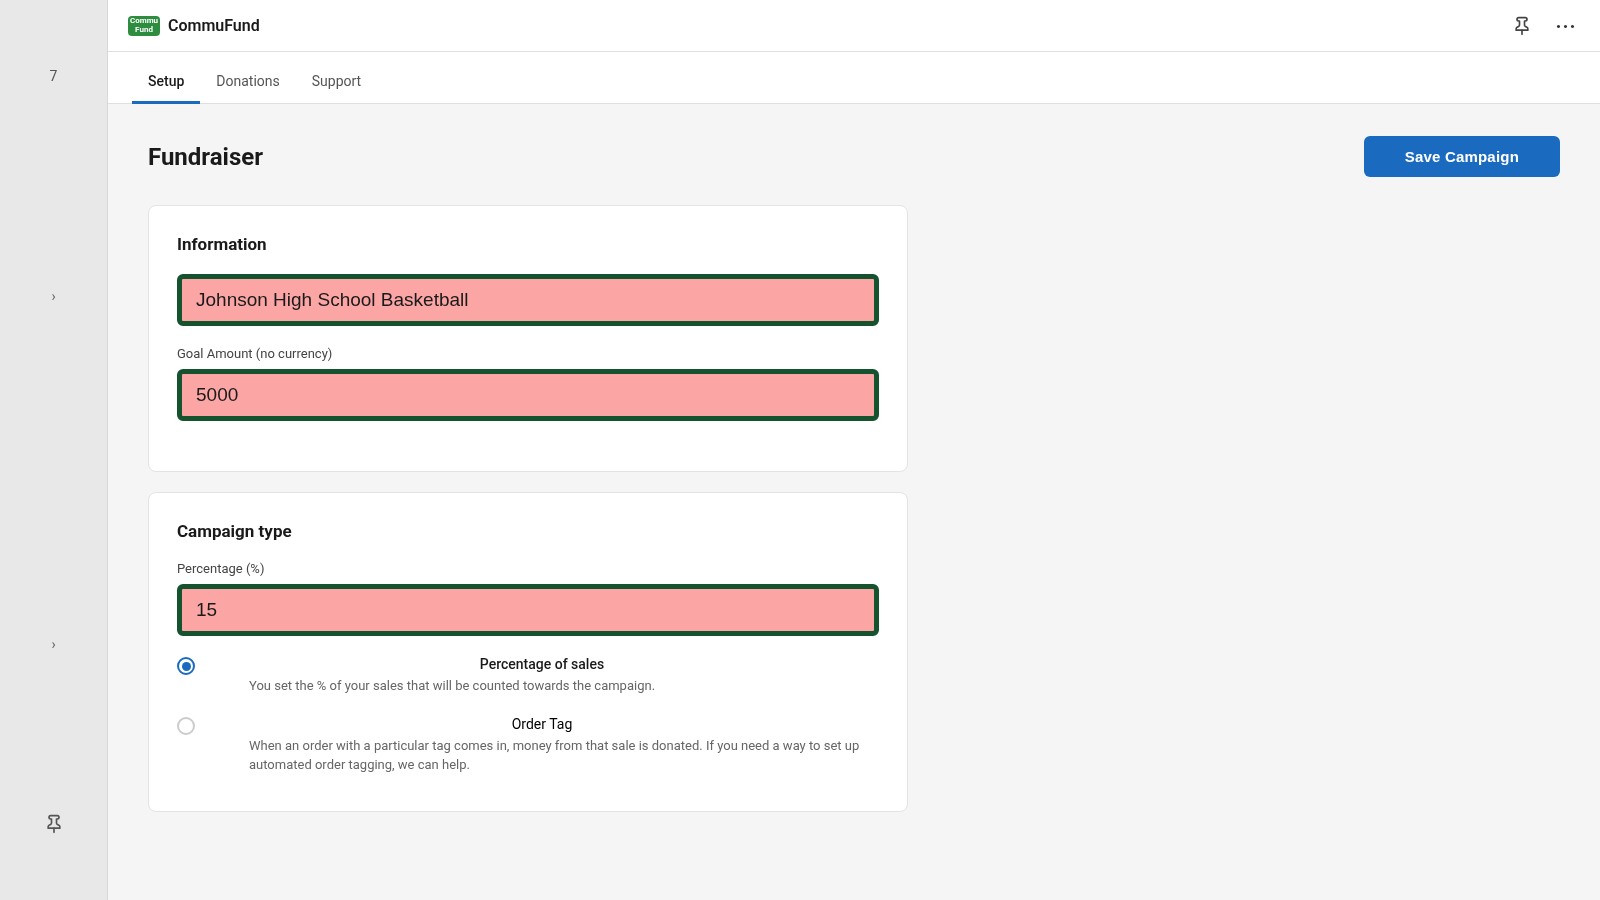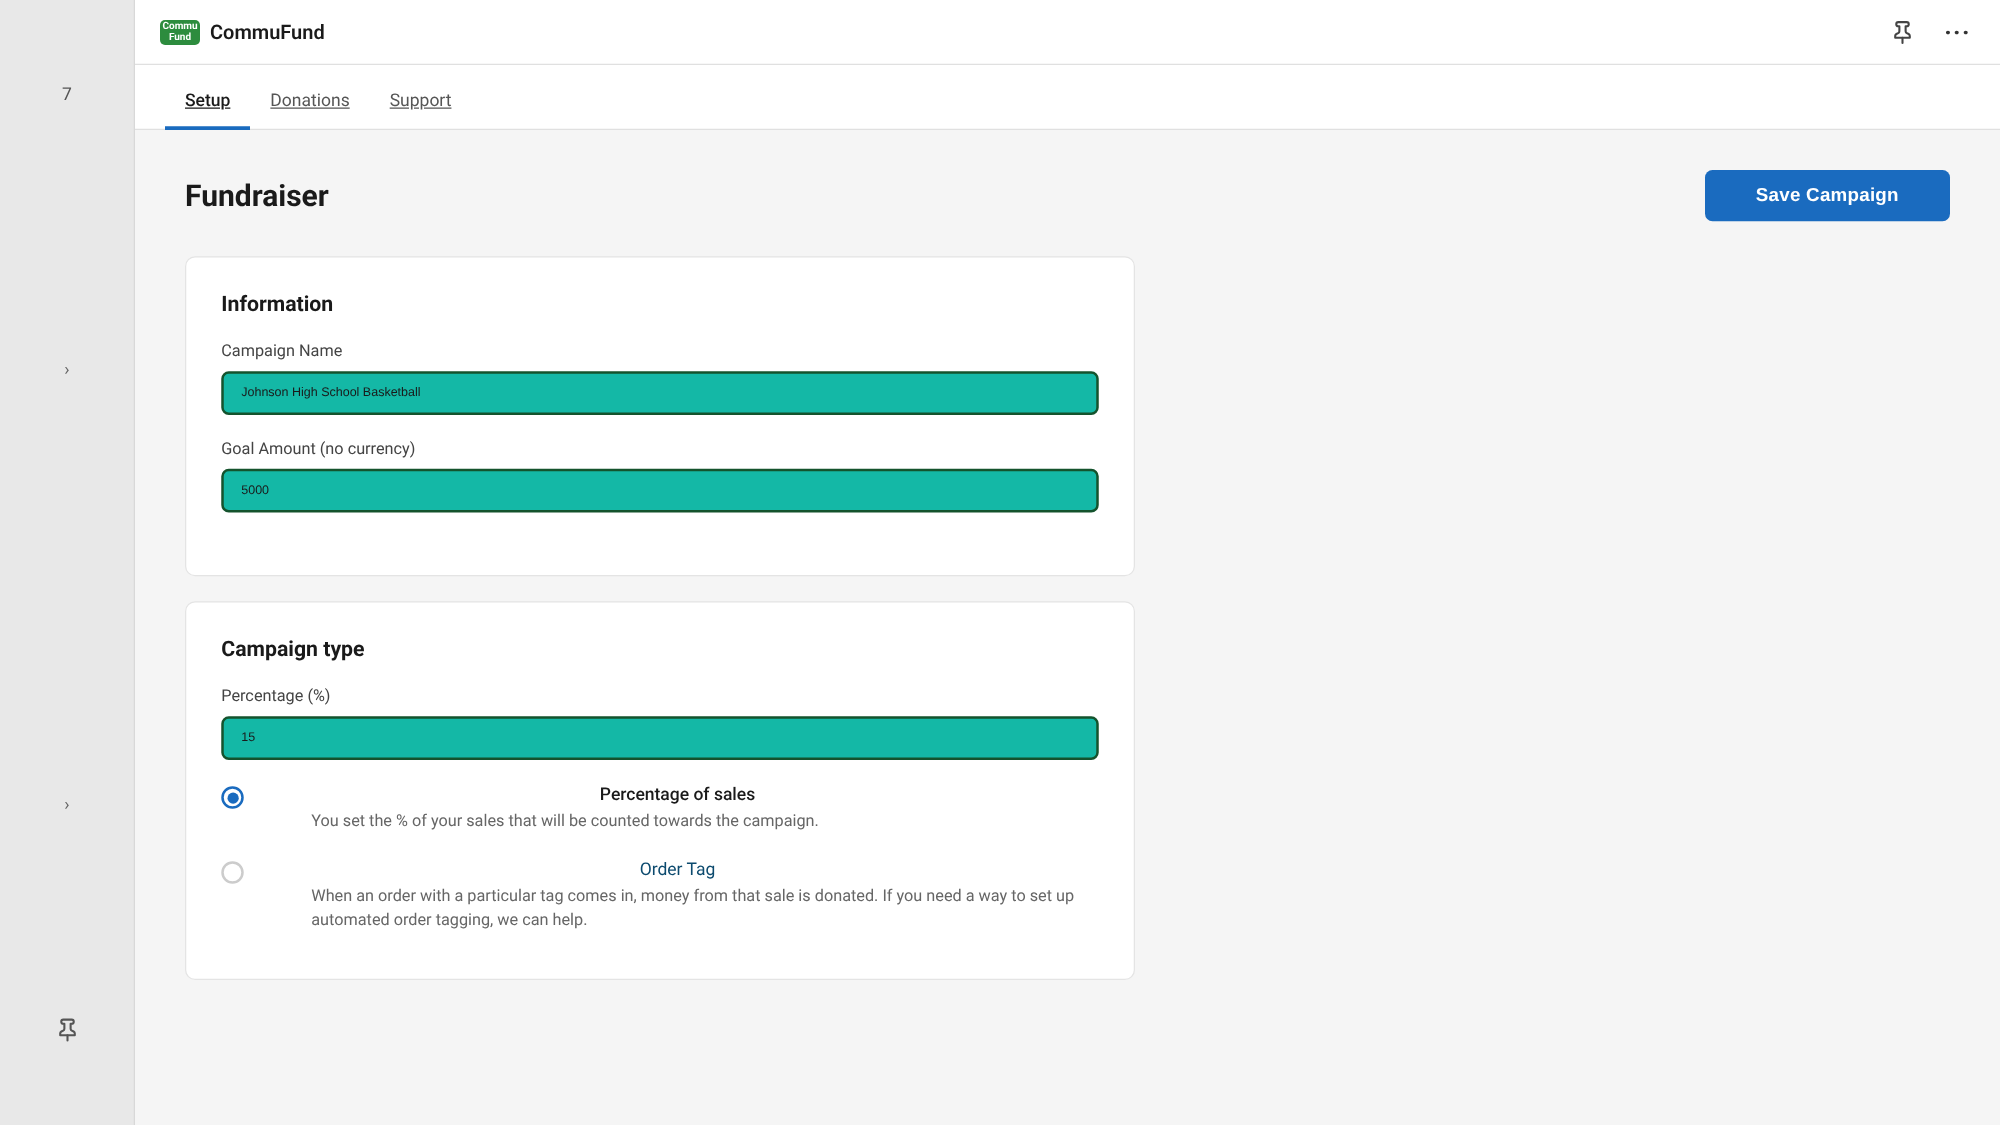--- a/index.html
+++ b/index.html
@@ -127,21 +127,20 @@
     }
 
     .tab {
       padding: 12px 16px;
       font-size: 14px;
       color: #555;
       cursor: pointer;
       border-bottom: 3px solid transparent;
       margin-bottom: -1px;
       font-weight: 400;
-      text-decoration: underline;
     }
 
     .tab.active {
       color: #1a1a1a;
       border-bottom: 3px solid #1a6bbf;
       font-weight: 500;
     }
 
     
     .content {
@@ -195,27 +194,27 @@
 
     .field-label {
       font-size: 13px;
       color: #444;
       margin-bottom: 8px;
       font-weight: 400;
     }
 
     .field-input {
       width: 100%;
-      border: 2px solid #14532d;
+      border: 5px solid #14532d;
       border-radius: 6px;
       padding: 10px 14px;
-      font-size: 10px;
+      font-size: 19px;
       color: #1a1a1a;
       outline: none;
-      background: #14b8a6;
+      background: #fca5a5;
       margin-bottom: 20px;
     }
 
     .field-input:last-child {
       margin-bottom: 0;
     }
 
     
     .radio-option {
       display: flex;
@@ -260,21 +259,21 @@
 
     .radio-label {
       font-size: 14px;
       font-weight: 500;
       color: #1a1a1a;
       margin-bottom: 4px;
       text-align: center;
     }
 
     .radio-label.muted {
-      color: #0c4a6e;
+      color: #000000;
       font-weight: 400;
     }
 
     .radio-description {
       font-size: 13px;
       color: #666;
       line-height: 1.5;
       margin-left: 44px;
     }
 
@@ -330,21 +329,20 @@
   <div class="content">
 
     <div class="page-header">
       <h1 class="page-title">Fundraiser</h1>
       <button class="save-campaign-btn">Save Campaign</button>
     </div>
 
     <div class="card">
       <div class="card-title">Information</div>
 
-      <div class="field-label">Campaign Name</div>
       <input class="field-input" type="text" value="Johnson High School Basketball" style="">
 
       <div class="field-label">Goal Amount (no currency)</div>
       <input class="field-input" type="text" style="margin-bottom: 14px;" value="5000">
     </div>
 
     <div class="card">
       <div class="card-title">Campaign type</div>
 
       <div class="field-label">Percentage (%)</div>

